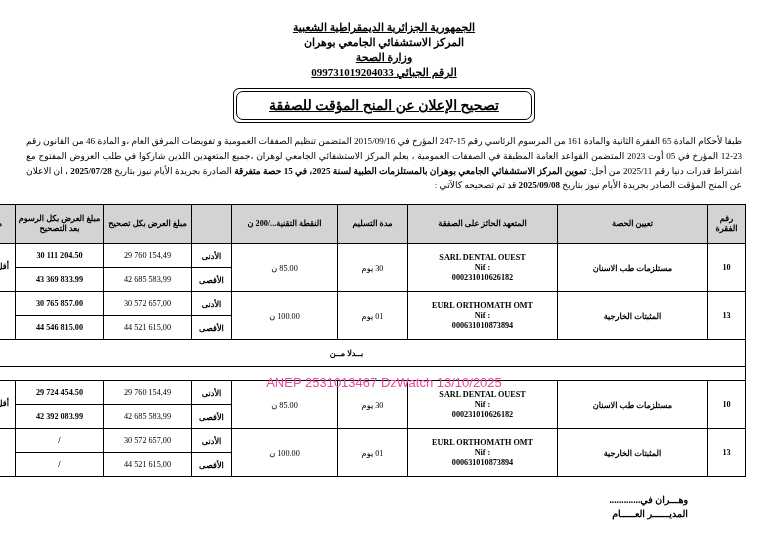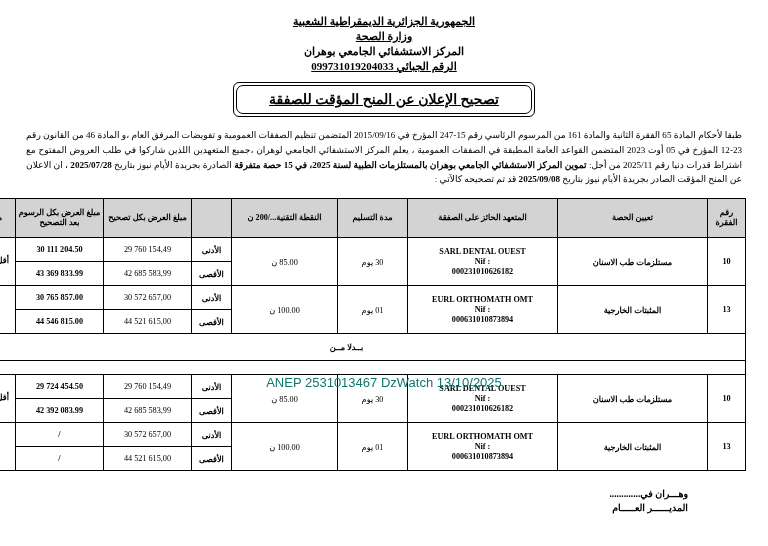--- a/index.html
+++ b/index.html
@@ -13,21 +13,21 @@
     font-family: "Liberation Serif", "DejaVu Serif", serif;
     color: #000000;
     overflow: hidden;
     position: relative;
   }
 
   .page {
     width: 768px;
     height: 400px;
     box-sizing: border-box;
-    padding: 14px 22px 0 22px;
+    padding: 20px 22px 0 22px;
     position: relative;
   }
 
   
   .letterhead {
     text-align: center;
     line-height: 1.28;
   }
   .letterhead div {
     font-size: 11px;
@@ -186,22 +186,22 @@
     direction: ltr;
   }
 </style>
 </head>
 <body>
 
 <div class="page">
 
   <div class="letterhead">
     <div><span class="u">الجمهورية الجزائرية الديمقراطية الشعبية</span></div>
+    <div>المركز الاستشفائي الجامعي بوهران</div>
     <div><span class="u">وزارة الصحة</span></div>
-    <div>المركز الاستشفائي الجامعي بوهران</div>
     <div><span class="u">الرقم الجبائي 099731019204033</span></div>
   </div>
 
   <div class="title-wrap">
     <div class="title-box">
       <div class="title-box-inner">
         <span class="title-text">تصحيح الإعلان عن المنح المؤقت للصفقة</span>
       </div>
     </div>
   </div>
@@ -328,15 +328,15 @@
         <td class="corr">/</td>
       </tr>
     </tbody>
   </table>
 
   <div class="signature">
     <div>وهـــران في.............</div>
     <div>المديــــــر العـــــام</div>
   </div>
 
-  <div class="footer" style="color: #0f766e;">ANEP 2531013467 DzWatch 13/10/2025</div>
+  <div class="footer" style="color: #ec4899;">ANEP 2531013467 DzWatch 13/10/2025</div>
 
 </div>
 
 </body></html>

